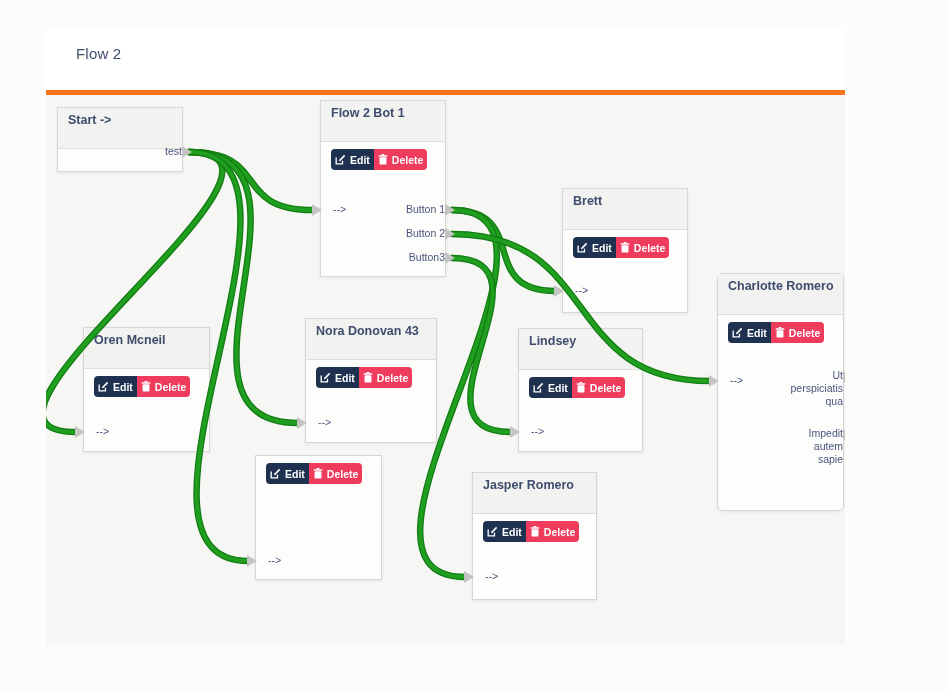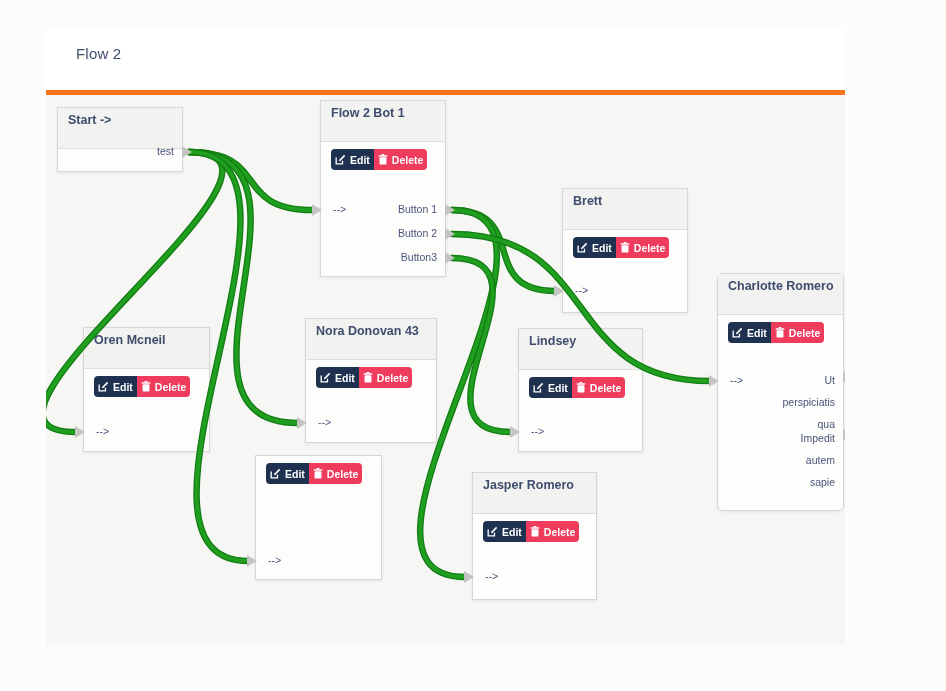--- a/index.html
+++ b/index.html
@@ -36,22 +36,22 @@
     font-size:10.5px;font-weight:bold;padding:0 4px;height:21px;
   }
   .btn-edit{background:#1e3150;border-radius:4px 0 0 4px;}
   .btn-delete{background:#ef3b5c;border-radius:0 4px 4px 0;text-align:center;}
   .btn svg{display:block;}
   .port-row{
     position:absolute;left:0;right:0;height:16px;line-height:15px;
     font-size:10.5px;color:#49557c;pointer-events:none;
   }
   .port-row.left{text-align:left;padding-left:12px;}
-  .port-row.right{text-align:right;padding-right:8px;}
-  .port-row.multiline{white-space:pre-line;height:auto;line-height:22px;}
+  .port-row.right{text-align:right;}
+  .port-row.multiline{white-space:pre-line;height:auto;line-height:13px;}
   #edge-layer{
     position:absolute;left:0;top:0;width:799px;height:550px;
     z-index:5;pointer-events:none;
   }
 </style>
 </head>
 <body>
 
 <div id="header-panel">
   <div id="page-title">Flow 2</div>

